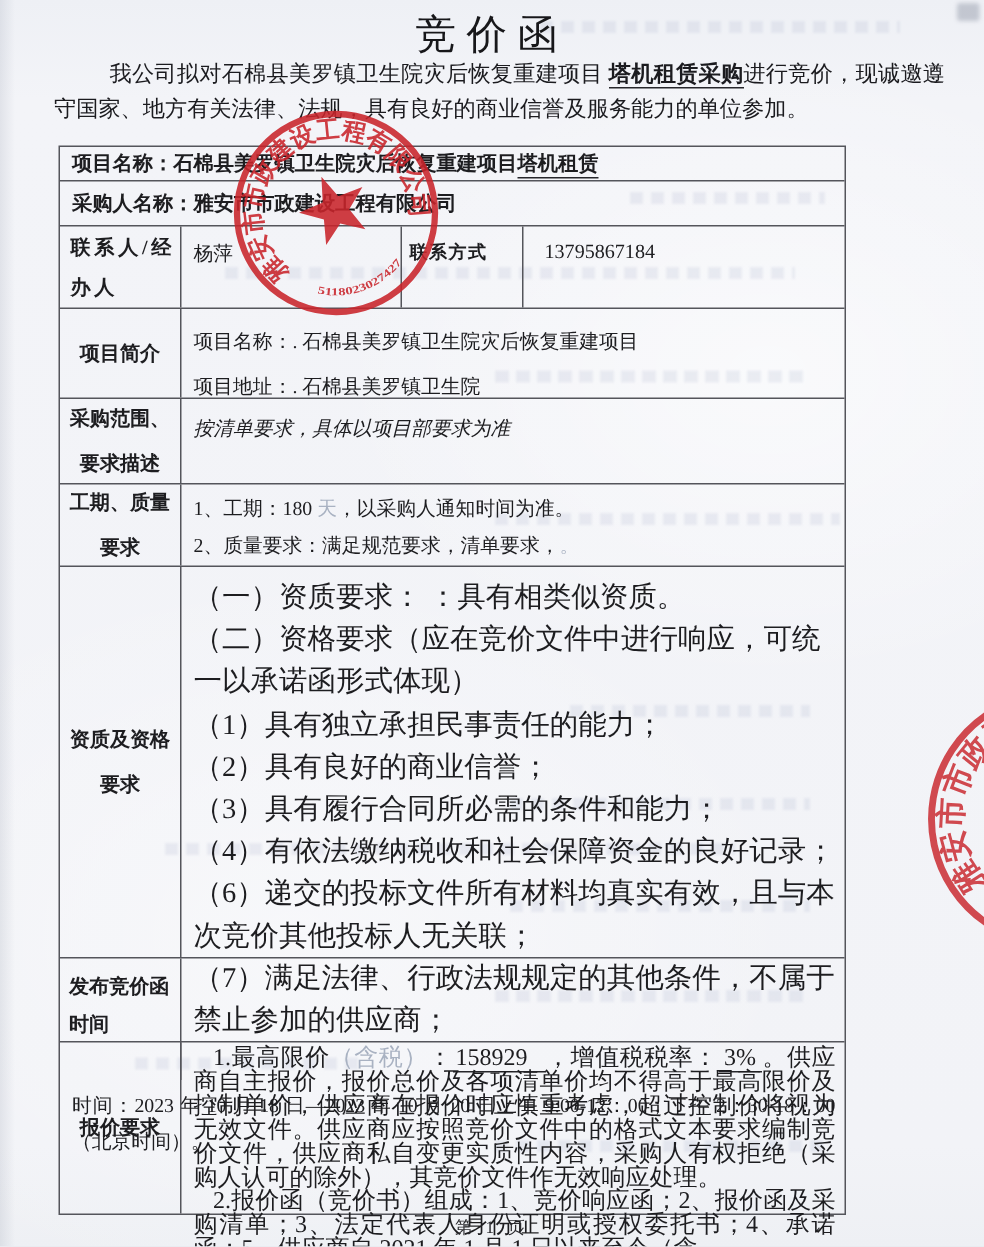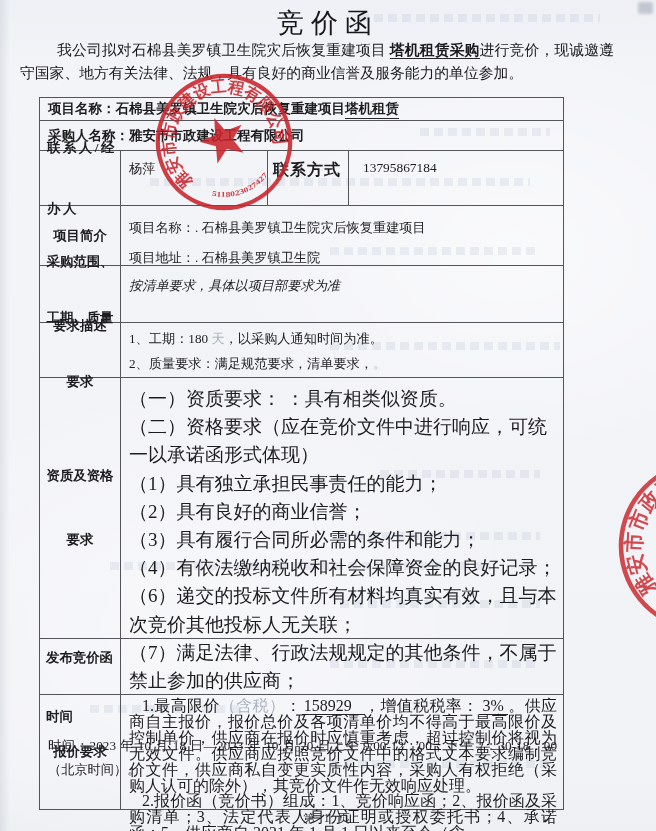--- a/index.html
+++ b/index.html
@@ -19,49 +19,49 @@
   .edge-shade{position:absolute;left:0;top:0;width:10px;height:831px;
     background:linear-gradient(90deg,rgba(140,148,165,.18),rgba(140,148,165,0));}
   .corner-smudge{position:absolute;background:#8e95a5;opacity:.45;filter:blur(1.5px);border-radius:2px;}
   .ghost{position:absolute;height:8px;filter:blur(.6px);opacity:.55;
     background:repeating-linear-gradient(90deg,rgba(150,160,190,.28) 0 9px,rgba(150,160,190,0) 9px 14px);}
   .page-title{
     position:absolute;top:5px;left:0;width:656px;text-align:center;
     font-size:27px;letter-spacing:7px;color:#17171a;
   }
   .intro{
-    position:absolute;top:39px;left:20px;width:594px;margin:0;
+    position:absolute;top:39px;left:36px;width:594px;margin:0;
     font-size:14.8px;line-height:22.8px;text-align:justify;text-indent:37px;color:#1b1b1f;
   }
   .b{font-weight:bold;}
   .u{border-bottom:1.3px solid #26262b;}
   .faint{color:#a9b2c2;}
   .table{
     position:absolute;left:39px;top:97px;width:525px;box-sizing:border-box;
     border:1.2px solid #54555b;
   }
   .tr{display:flex;box-sizing:border-box;border-top:1.2px solid #54555b;}
   .tr.first{border-top:none;}
   .cell{box-sizing:border-box;}
   .cell-full{flex:1 1 auto;display:flex;align-items:center;padding:1px 4px 1px 8px;
     font-size:13.5px;font-weight:bold;white-space:nowrap;}
   .label-cell{
     flex:0 0 81px;width:81px;border-right:1.2px solid #54555b;
     display:flex;flex-direction:column;align-items:center;justify-content:center;
-    font-size:13.4px;font-weight:bold;line-height:30px;text-align:center;gap:34px;
+    font-size:13.4px;font-weight:bold;line-height:30px;text-align:center;
   }
   .label-cell.top-left{align-items:flex-start;justify-content:flex-start;
     padding:6px 0 0 6px;text-align:left;line-height:25px;}
   .content-cell{flex:1 1 auto;min-width:0;padding:0 6px 0 8px;font-size:13.2px;}
   .r1{height:22px;} .r2{height:30px;justify-content:center;} .r3{height:55px;} .r4{height:60px;}
   .r5{height:57px;} .r6{height:55px;} .r7{height:261px;} .r8{height:56px;flex-direction:column;} .r9{height:115px;}
   
   .c-name{flex:0 0 147px;border-right:1.2px solid #54555b;padding:9px 4px 0 8px;font-size:13.2px;}
   .c-phlabel{flex:0 0 81px;border-right:1.2px solid #54555b;padding:9px 2px 0 5px;
-    font-size:16px;font-weight:bold;letter-spacing:1px;}
+    font-size:12px;font-weight:bold;letter-spacing:1px;}
   .c-phone{flex:1 1 auto;padding:9px 4px 0 14px;font-size:13.4px;
     font-family:"Liberation Serif","DejaVu Serif",serif;}
   .lab3{line-height:27px;letter-spacing:2.5px;align-items:flex-start;padding-left:7px;text-align:left;}
   .row4-content{padding-top:7px;line-height:30px;}
   .row5-content{padding-top:11px;font-style:italic;}
   .row6-content{padding-top:4px;line-height:24.5px;}
   .row7-content{padding-top:7px;line-height:28.2px;font-size:19px;}
   .row8-content{padding-top:5px;line-height:24px;text-align:justify;}
   .row9-content{padding:3px 6px 0 8px;font-size:16px;line-height:15.9px;text-align:justify;}
   .row9-content p{margin:0;text-indent:13px;}

